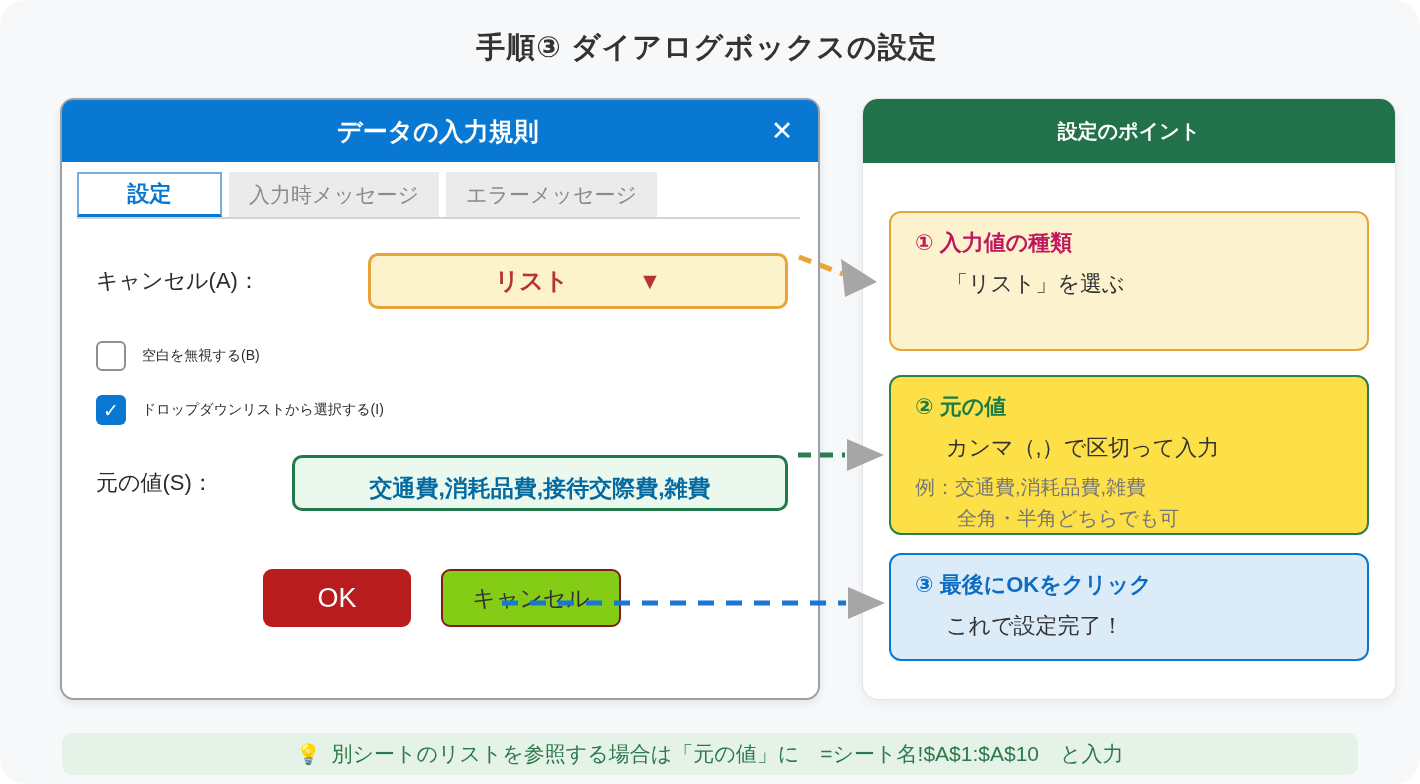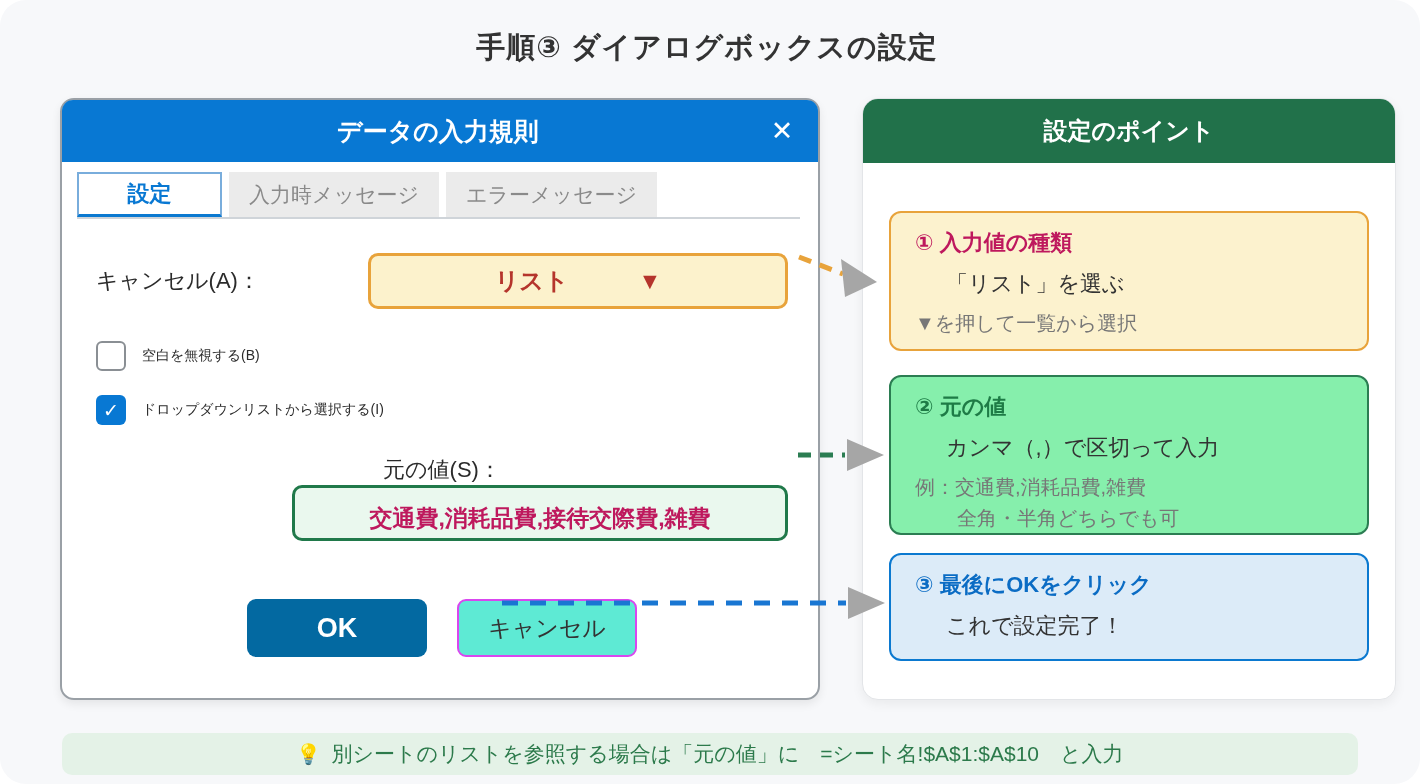--- a/index.html
+++ b/index.html
@@ -63,49 +63,49 @@
   .check-row { display: flex; align-items: center; gap: 16px; }
   .check-row.first { margin-top: 32px; }
   .check-row.second { margin-top: 24px; }
   .checkbox {
     width: 30px; height: 30px; border-radius: 6px; flex: 0 0 auto; cursor: pointer;
     display: flex; align-items: center; justify-content: center;
   }
   .checkbox.unchecked { background: #fff; border: 2px solid #8A8F94; }
   .checkbox.checked { background: #0878D3; color: #fff; font-size: 19px; font-weight: bold; }
   .check-label { font-size: 14px; color: #2B2B2B; }
-  .source-row { margin-top: 30px; flex-direction: column; }
+  .source-row { margin-top: 30px; }
   .source-input {
     margin-left: auto; width: 496px; height: 56px;
     background: #EAF8EE; border: 3px solid #20794A; border-radius: 10px;
     display: flex; align-items: center; justify-content: center; cursor: text;
   }
-  .source-value { color: #be185d; font-weight: 800; font-size: 23px; margin-top: 11px; }
+  .source-value { color: #0369a1; font-weight: 800; font-size: 23px; margin-top: 11px; }
   .buttons-row { display: flex; justify-content: center; gap: 30px; margin-top: 58px; }
   .btn { height: 58px; border-radius: 9px; cursor: pointer;
          display: flex; align-items: center; justify-content: center; }
-  .btn-ok { width: 180px; background: #0369a1; color: #fff; font-weight: 700;
+  .btn-ok { width: 148px; background: #b91c1c; color: #fff; font-weight: 400;
             font-size: 27px; border: none; }
-  .btn-cancel { width: 180px; background: #5eead4; color: #333; font-size: 23px;
-                border: 2px solid #d946ef; }
+  .btn-cancel { width: 180px; background: #84cc16; color: #333; font-size: 23px;
+                border: 2px solid #7f1d1d; }
 
   
   .panel {
     position: absolute; left: 862px; top: 98px; width: 534px; height: 602px;
     background: #fff; border: 1px solid #E3E5E8; border-radius: 16px;
     box-shadow: 0 4px 12px rgba(0,0,0,.06);
   }
   .panel-header {
     height: 64px; background: #21714A; border-radius: 15px 15px 0 0;
     display: flex; align-items: center; justify-content: center;
-    color: #fff; font-size: 24px; font-weight: bold;
+    color: #fff; font-size: 20px; font-weight: bold;
   }
   .point-box { margin: 0 26px; border-radius: 12px; padding: 15px 24px; }
   .point-1 { margin-top: 48px; height: 140px; background: #FCF2CE; border: 2px solid #E8A33B; }
-  .point-2 { margin-top: 24px; height: 160px; background: #86efac; border: 2px solid #2B7D52; }
+  .point-2 { margin-top: 24px; height: 160px; background: #fde047; border: 2px solid #2B7D52; }
   .point-3 { margin-top: 18px; height: 108px; background: #DCEBF8; border: 2px solid #0B79D0; }
   .point-heading { font-size: 22px; font-weight: 800; }
   .point-1 .point-heading { color: #be185d; }
   .point-2 .point-heading { color: #1E7B46; }
   .point-3 .point-heading { color: #0B6CC4; }
   .point-line { font-size: 22px; color: #333; margin-top: 11px; margin-left: 31px; }
   .point-sub { font-size: 20px; color: #777; margin-top: 11px; }
   .point-sub.indent { padding-left: 42px; margin-top: 4px; }
 
   
@@ -171,21 +171,20 @@
       </div>
     </div>
   </div>
 
   <div class="panel">
     <div class="panel-header">設定のポイント</div>
 
     <div class="point-box point-1">
       <div class="point-heading">① 入力値の種類</div>
       <div class="point-line">「リスト」を選ぶ</div>
-      <div class="point-sub">▼を押して一覧から選択</div>
     </div>
 
     <div class="point-box point-2">
       <div class="point-heading">② 元の値</div>
       <div class="point-line">カンマ（,）で区切って入力</div>
       <div class="point-sub">例：交通費,消耗品費,雑費</div>
       <div class="point-sub indent">全角・半角どちらでも可</div>
     </div>
 
     <div class="point-box point-3">

